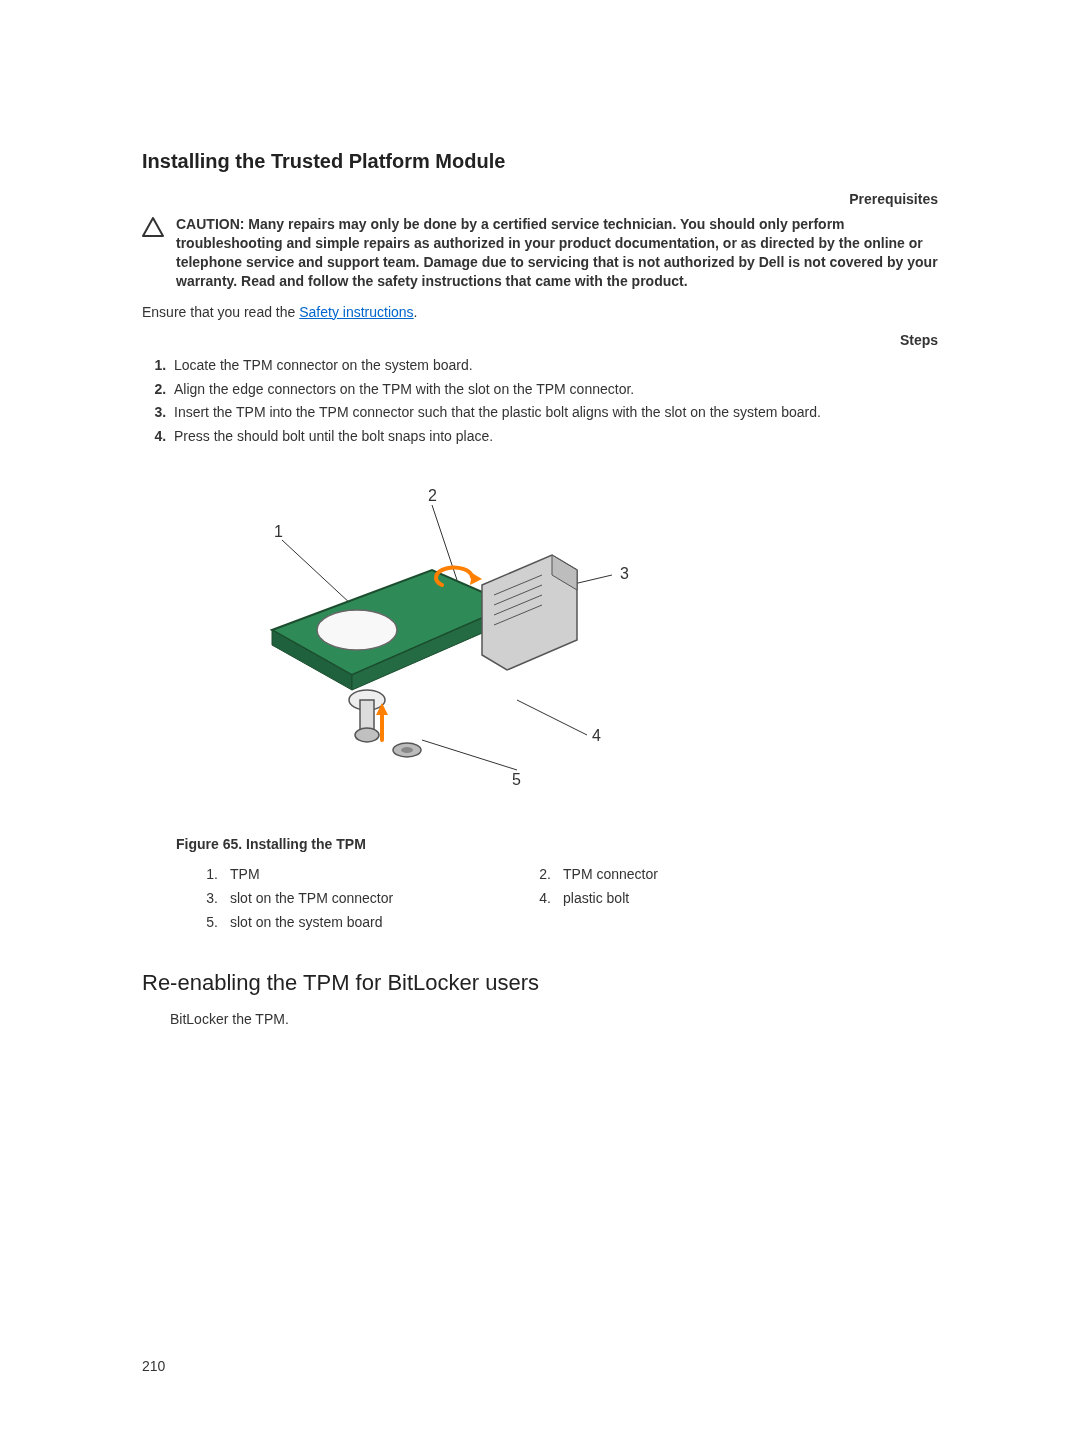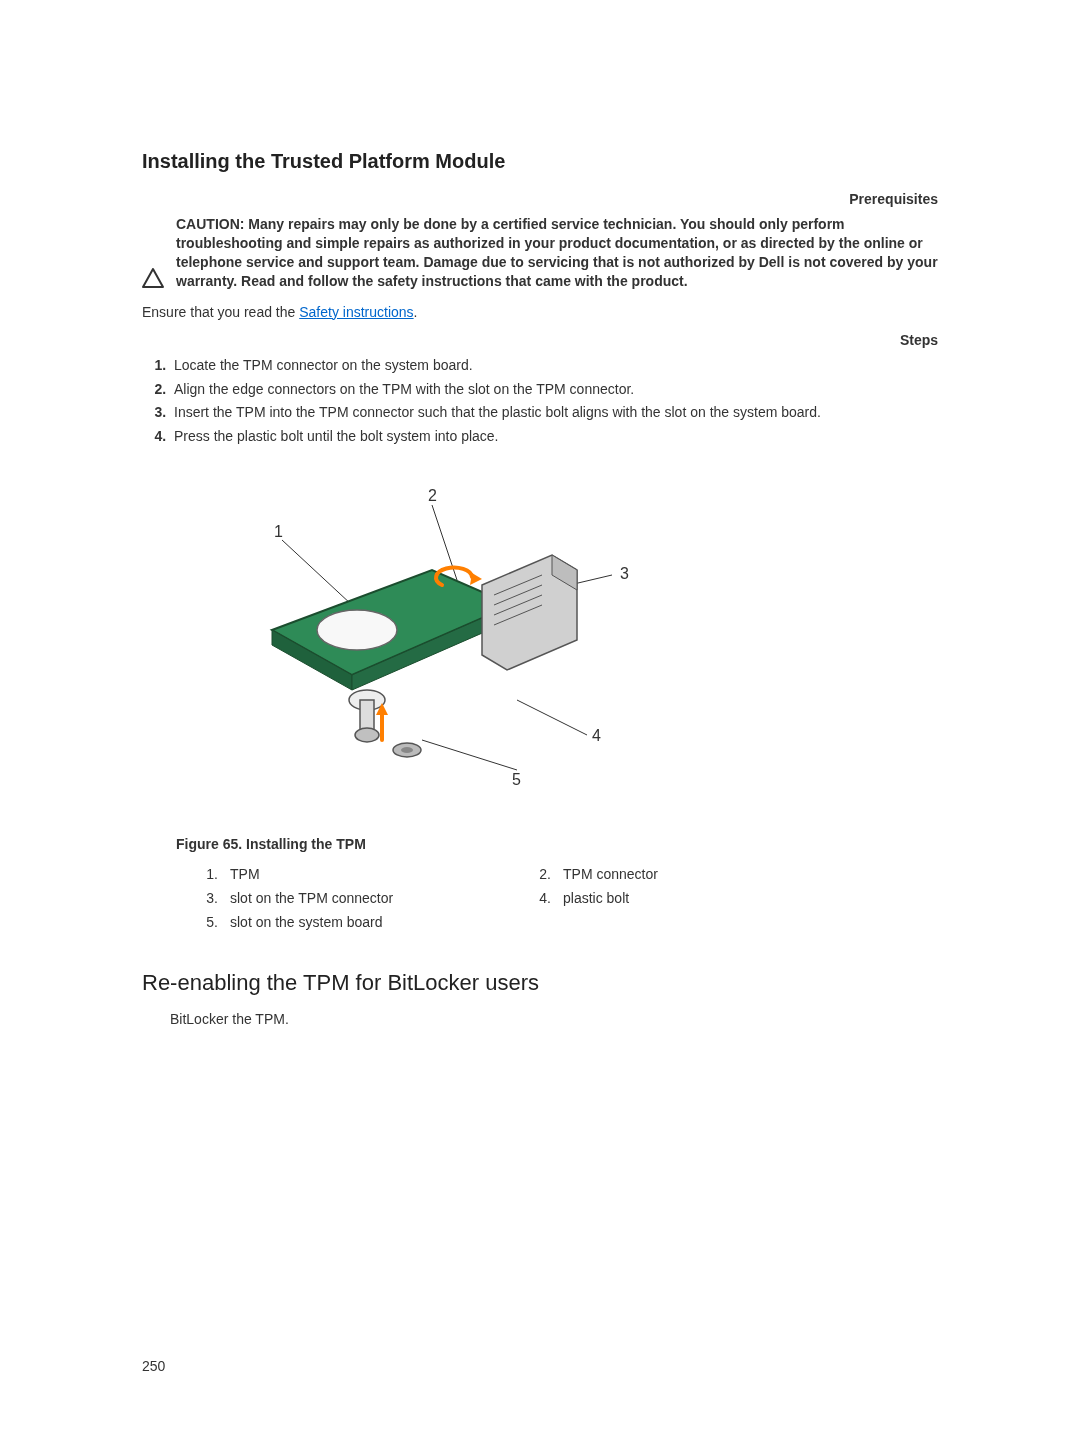--- a/index.html
+++ b/index.html
@@ -30,21 +30,21 @@
     color: #222;
   }
   .subhead {
     font-weight: bold;
     font-size: 14px;
     margin: 10px 0 8px 0;
     text-align: right;
   }
   .caution-block {
     display: flex;
-    align-items: flex-end;
+    align-items: flex-start;
     margin: 6px 0 12px 0;
   }
   .caution-icon {
     flex: 0 0 auto;
     margin-right: 12px;
     margin-top: 2px;
   }
   .caution-text {
     font-weight: bold;
     line-height: 1.35;
@@ -119,21 +119,21 @@
   <div class="para">
     <span>Ensure that you read the </span><a href="#" class="link">Safety instructions</a><span>.</span>
   </div>
 
   <div class="subhead">Steps</div>
 
   <ol class="steps">
     <li>Locate the TPM connector on the system board.</li>
     <li>Align the edge connectors on the TPM with the slot on the TPM connector.</li>
     <li>Insert the TPM into the TPM connector such that the plastic bolt aligns with the slot on the system board.</li>
-    <li>Press the plastic bolt until the bolt system into place.</li>
+    <li>Press the should bolt until the bolt snaps into place.</li>
   </ol>
 
   <div class="figure-wrap">
     <svg width="480" height="340" viewBox="0 0 480 340">
 
       <line x1="100" y1="65" x2="170" y2="130" stroke="#333" stroke-width="1"></line>
       <line x1="250" y1="30" x2="275" y2="105" stroke="#333" stroke-width="1"></line>
       <line x1="430" y1="100" x2="345" y2="120" stroke="#333" stroke-width="1"></line>
       <line x1="405" y1="260" x2="335" y2="225" stroke="#333" stroke-width="1"></line>
       <line x1="335" y1="295" x2="240" y2="265" stroke="#333" stroke-width="1"></line>
@@ -189,15 +189,15 @@
     <span class="num">5.</span>
     <span>slot on the system board</span>
     <span></span>
       <span></span>
   </div>
 
   <h3>Re-enabling the TPM for BitLocker users</h3>
 
   <div class="para indent">BitLocker the TPM.</div>
 
-  <div class="page-number">250</div>
+  <div class="page-number">210</div>
 
 </div>
 
 </body></html>

